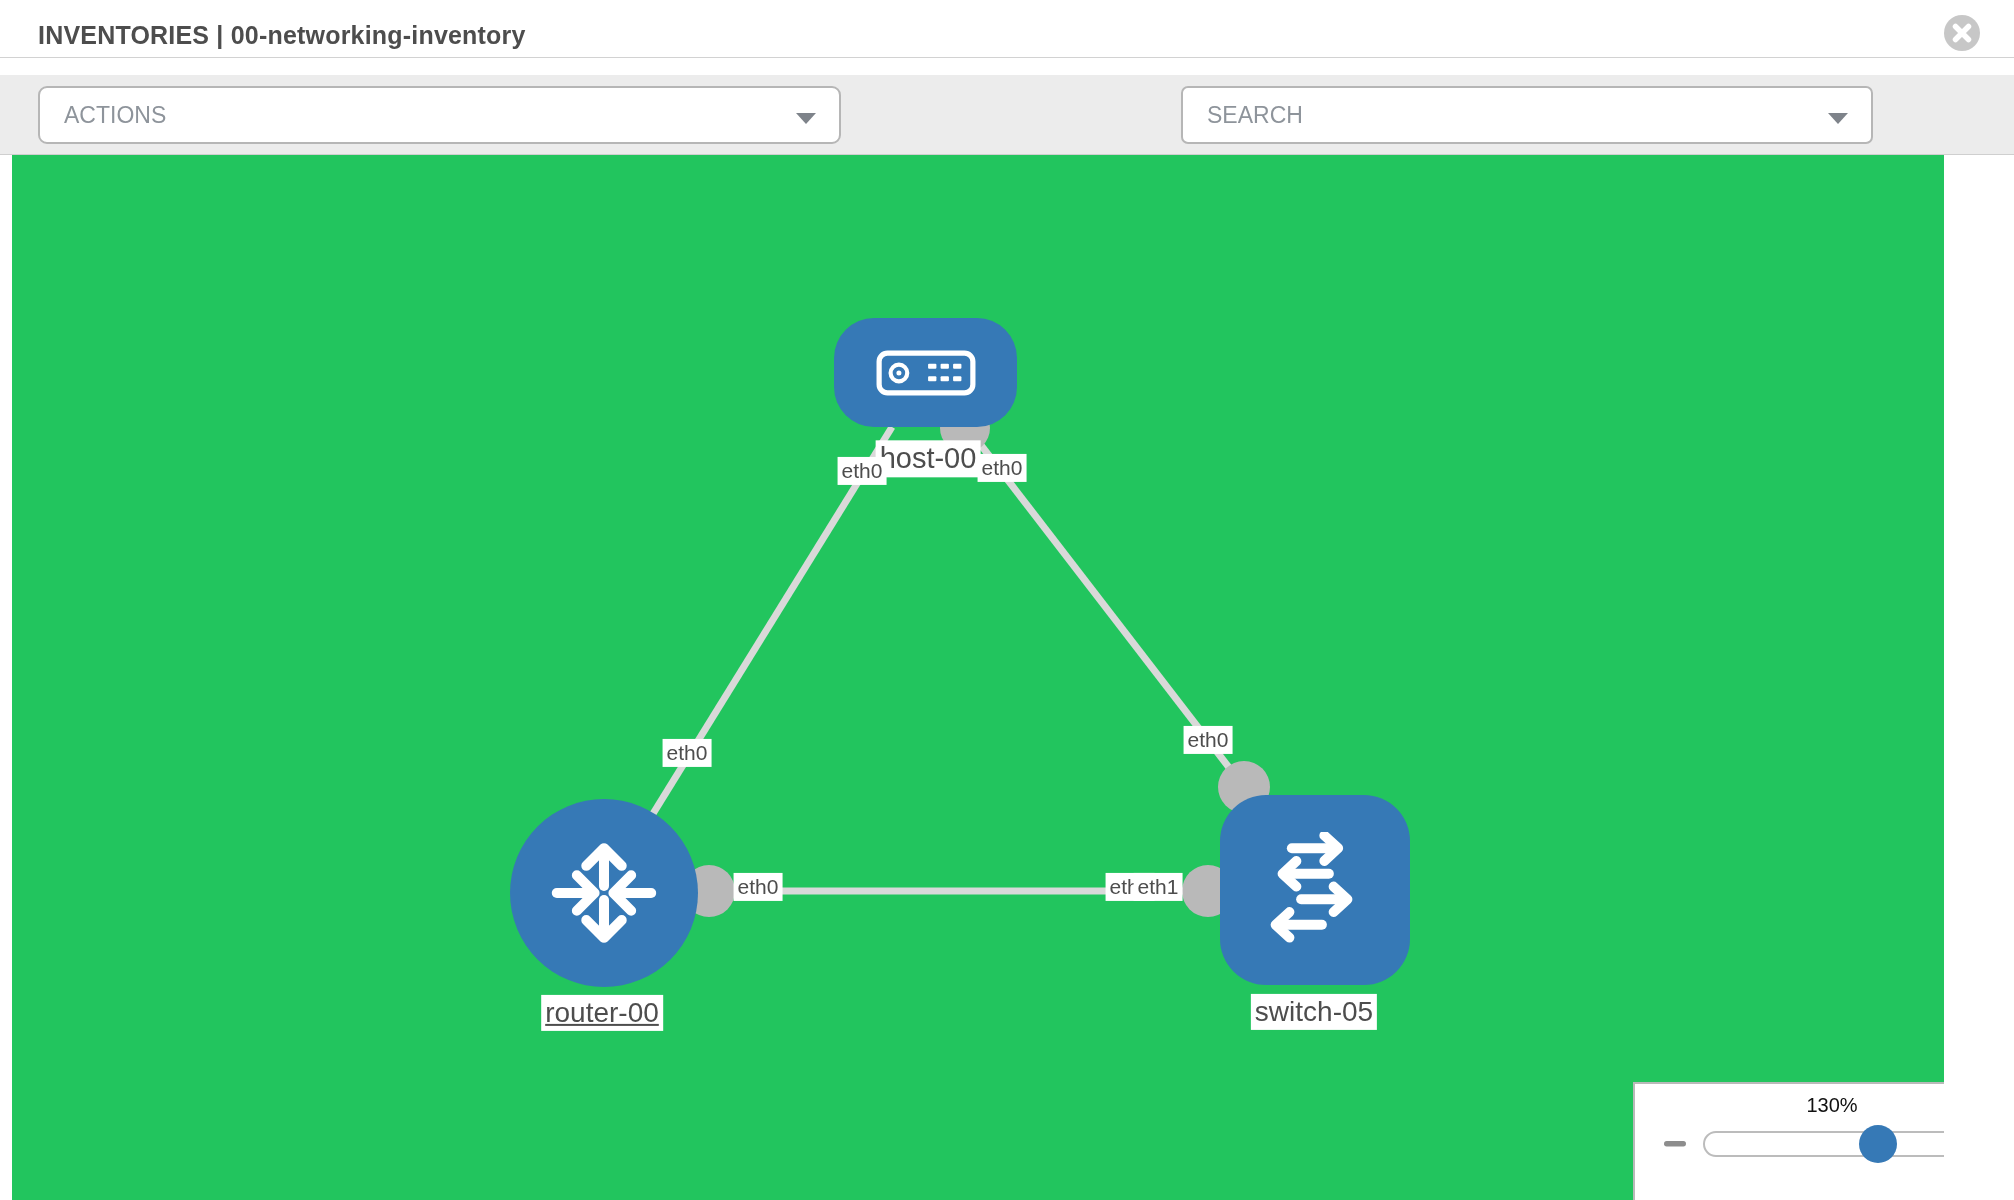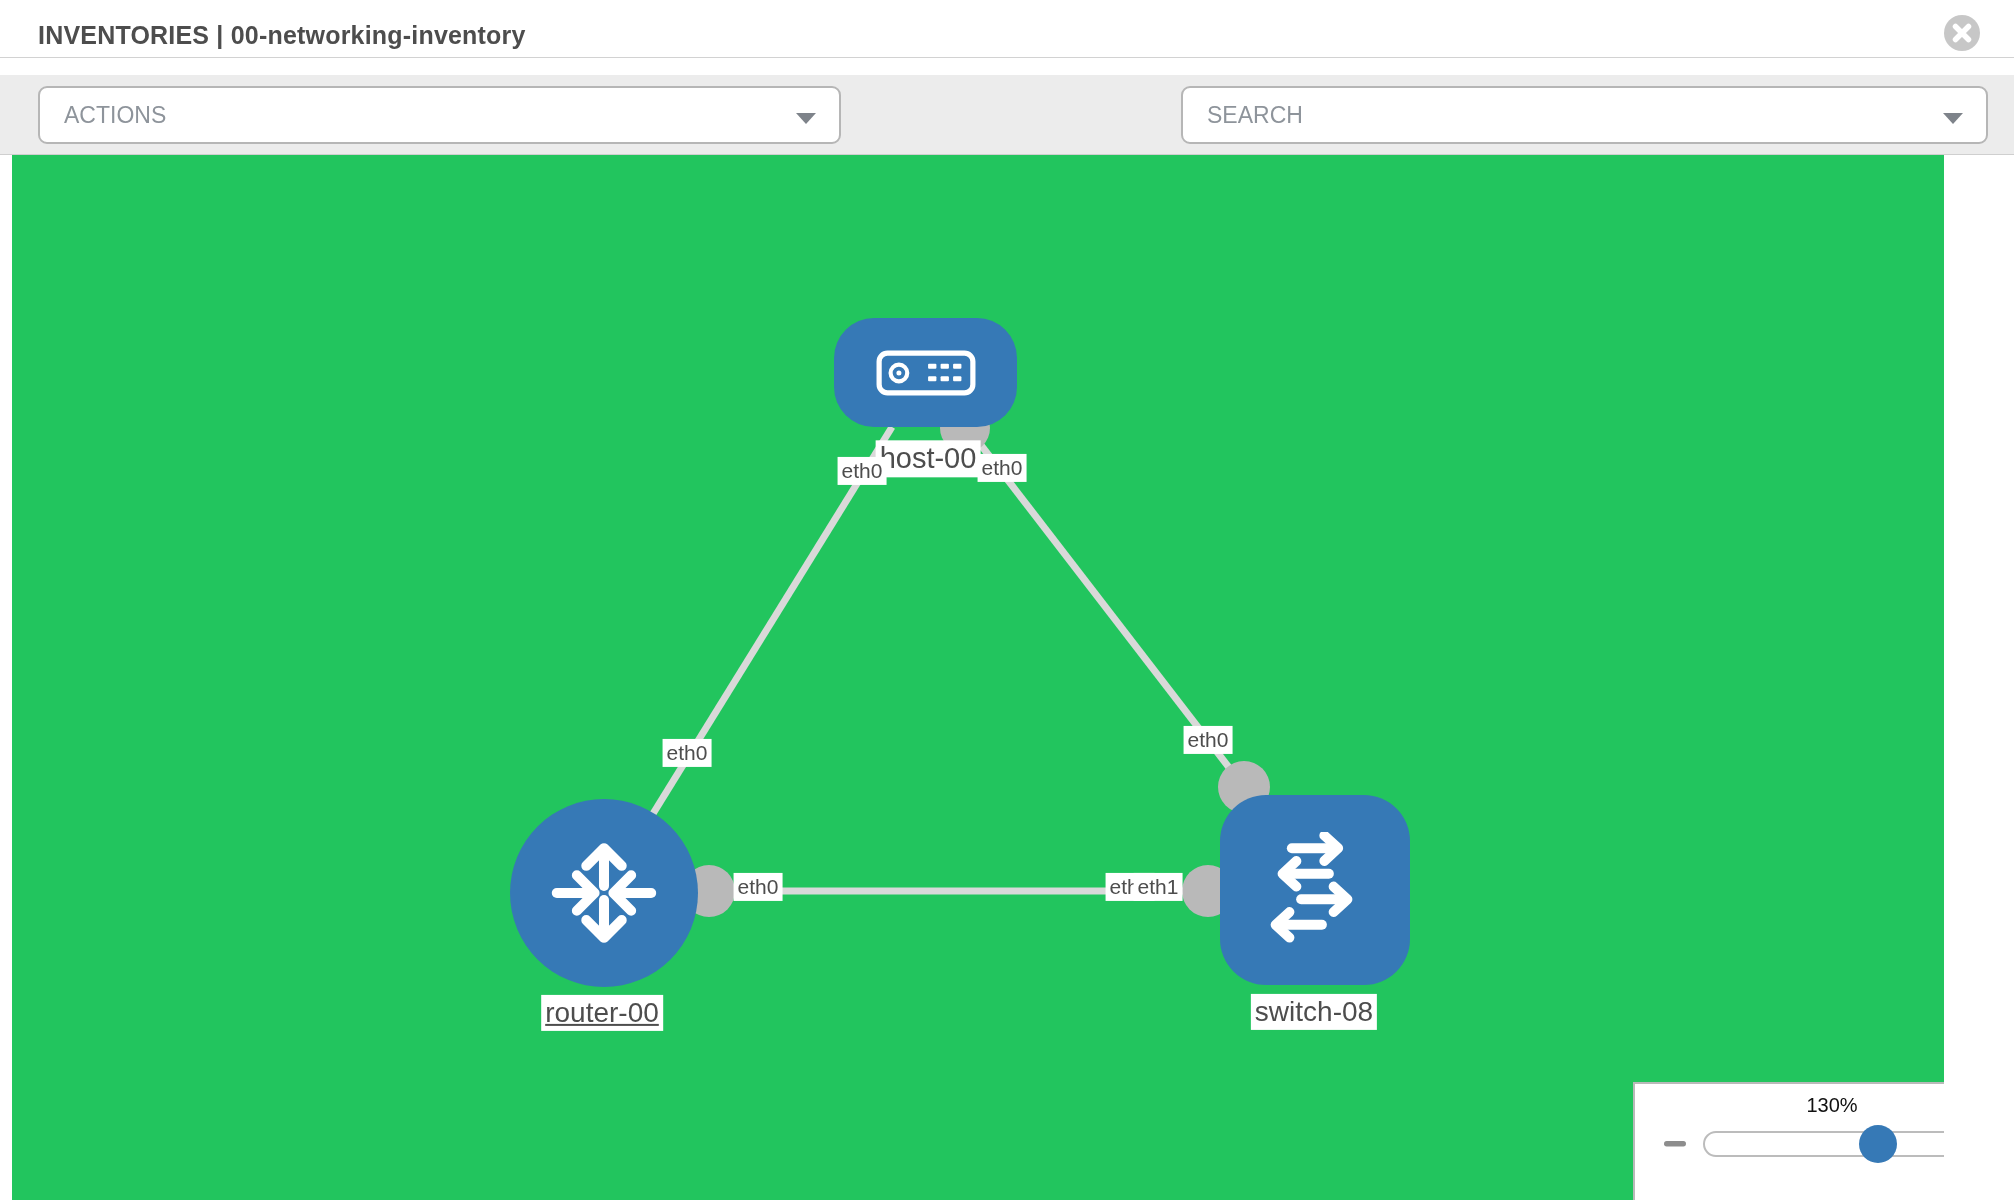--- a/index.html
+++ b/index.html
@@ -17,21 +17,21 @@
 
   
   .toolbar { position:absolute; top:75px; left:0; width:100%; height:80px;
              background:#ececec; border-bottom:1px solid #cfcfcf; }
   .select { position:absolute; top:11px; height:58px; background:#fff;
             border:2px solid #b6b6b6; border-radius:9px; display:flex;
             align-items:center; padding:0 24px; cursor:pointer; }
   .select .ph { font-size:23px; color:#8e949b; }
   .select .caret { position:absolute; right:22px; top:24px; }
   .sel-actions { left:38px;  width:803px; }
-  .sel-search  { left:1181px; width:807px; }
+  .sel-search  { left:1181px; width:692px;border-radius:7px; }
   .tool-btn { position:absolute; width:48px; height:48px; border:none;
               background:transparent; cursor:pointer; padding:0; }
   .tb-wrench { left:1044px; top:88px; }
   .tb-key    { left:1112px; top:90px; }
 
   
   .canvas { position:absolute; top:155px; left:12px; width:1932px; height:1045px;
             background:#22c55e; overflow:hidden; }
   .links-layer { position:absolute; left:0; top:0; z-index:1; }
   .node { position:absolute; z-index:2; background:#3679b6; display:flex;
@@ -157,21 +157,21 @@
           <line x1="38" y1="58" x2="76" y2="58"></line>
             <path d="M66 47 L78 58 L66 69"></path>
           <line x1="56" y1="80" x2="18" y2="80"></line>
             <path d="M28 69 L16 80 L28 91"></path>
         </g>
       </svg>
     </div>
 
     <span class="lbl node-lbl" style="left:916px; top:304px; font-size:29px;">host-00</span>
     <span class="lbl node-lbl" style="left:590px; top:858px;text-decoration:underline;">router-00</span>
-    <span class="lbl node-lbl" style="left:1302px; top:857px;">switch-08</span>
+    <span class="lbl node-lbl" style="left:1302px; top:857px;">switch-05</span>
 
     <span class="lbl if-lbl" style="left:850px;  top:316px;">eth0</span>
     <span class="lbl if-lbl" style="left:990px;  top:313px;">eth0</span>
     <span class="lbl if-lbl" style="left:675px;  top:598px;">eth0</span>
     <span class="lbl if-lbl" style="left:1196px; top:585px;">eth0</span>
     <span class="lbl if-lbl" style="left:746px;  top:732px;">eth0</span>
     <span class="lbl if-lbl" style="left:1118px; top:732px; z-index:3;">eth0</span>
     <span class="lbl if-lbl" style="left:1146px; top:732px; z-index:4;">eth1</span>
 
     <div class="zoom-panel">

